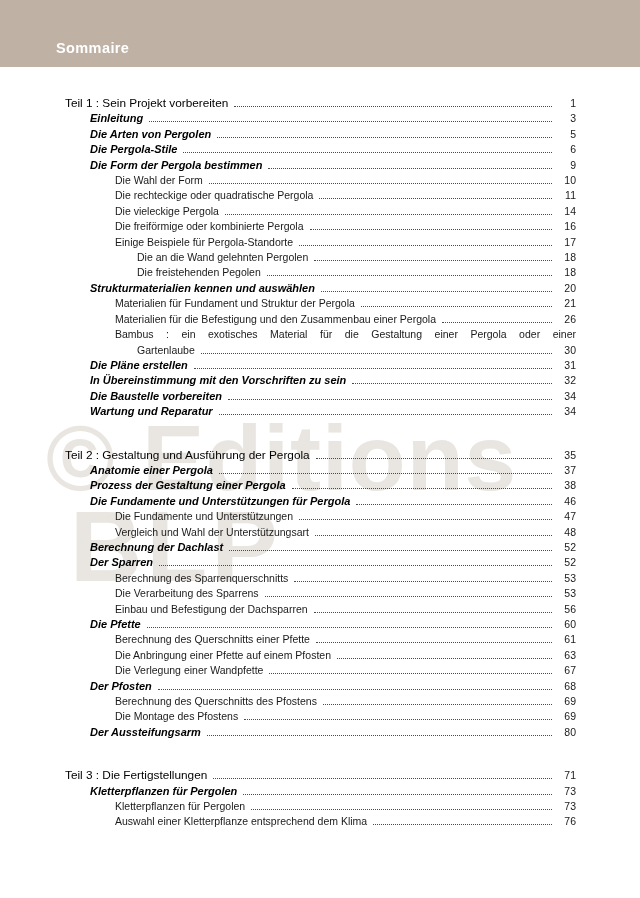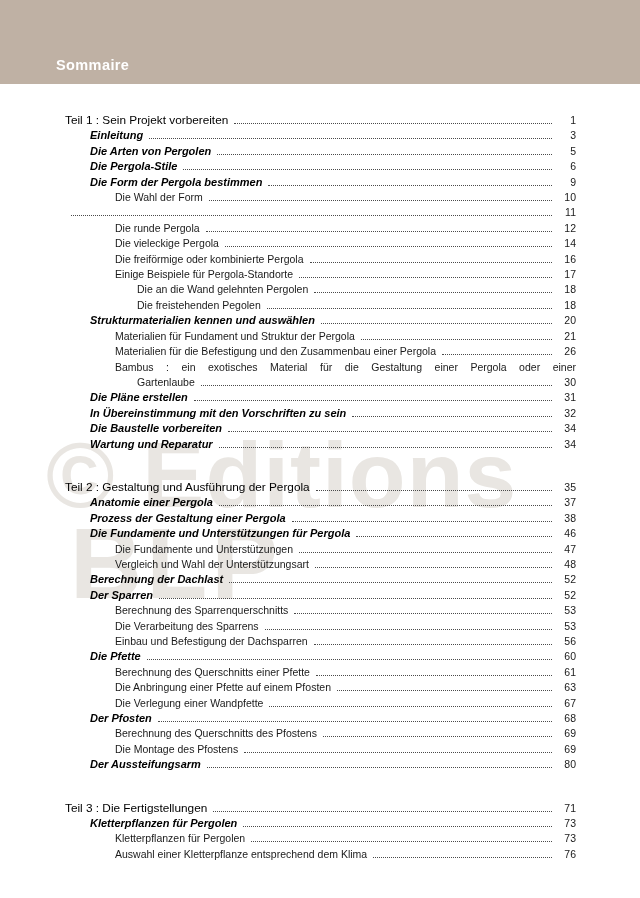--- a/index.html
+++ b/index.html
@@ -13,21 +13,21 @@
   html,body{margin:0;padding:0;}
   body{
     width:640px;height:898px;
     background:#ffffff;
     font-family:"Liberation Sans", sans-serif;
     color:var(--text);
     position:relative;
     overflow:hidden;
   }
   .topbar{
-    height:84px;
+    height:67px;
     background:var(--header-bg);
     display:flex;
     align-items:flex-end;
     padding:0 0 11px 56px;
   }
   .topbar .title{
     color:var(--header-text);
     font-size:14.5px;
     font-weight:bold;
     letter-spacing:.4px;
@@ -160,29 +160,23 @@
       </div>
       <div class="toc-row l2">
         <div class="entry-line">
           <span class="t">Die Wahl der Form</span>
           <span class="dots"></span>
           <span class="pg">10</span>
         </div>
       </div>
       <div class="toc-row l2">
         <div class="entry-line">
+          <span class="t">Die rechteckige oder quadratische Pergola</span>
           <span class="dots"></span>
           <span class="pg">11</span>
-        </div>
-      </div>
-      <div class="toc-row l2">
-        <div class="entry-line">
-          <span class="t">Die runde Pergola</span>
-          <span class="dots"></span>
-          <span class="pg">12</span>
         </div>
       </div>
       <div class="toc-row l2">
         <div class="entry-line">
           <span class="t">Die vieleckige Pergola</span>
           <span class="dots"></span>
           <span class="pg">14</span>
         </div>
       </div>
       <div class="toc-row l2">

